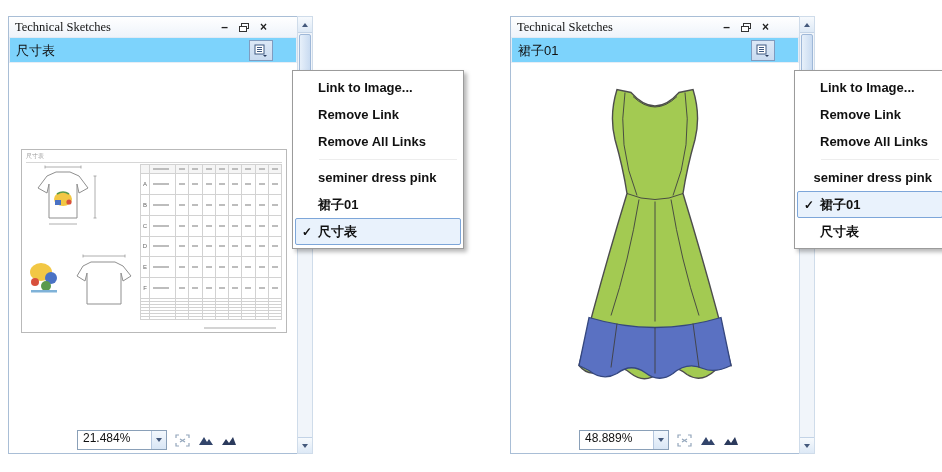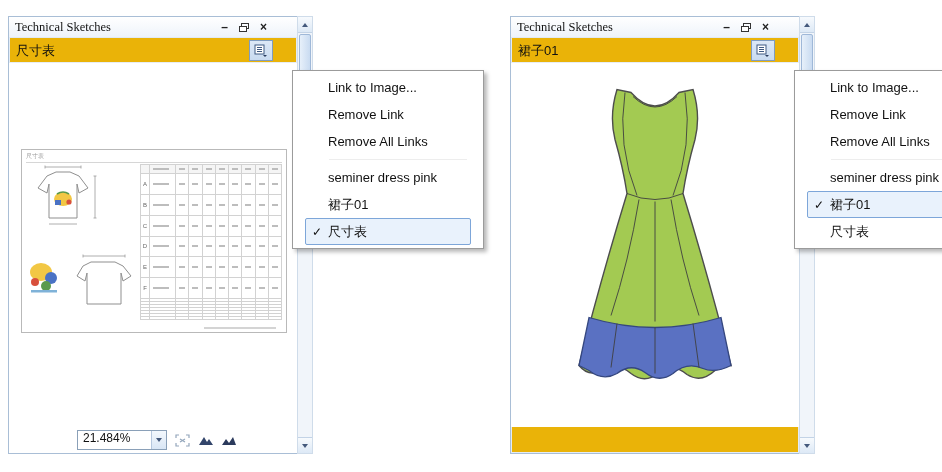--- a/index.html
+++ b/index.html
@@ -1,20 +1,20 @@
 <!DOCTYPE html>
 <html><head>
 <meta charset="utf-8">
 <style>
   html,body{margin:0;padding:0;}
   body{width:942px;height:472px;background:#ffffff;overflow:hidden;position:relative;
        font-family:"Liberation Sans",sans-serif;-webkit-font-smoothing:antialiased;}
 
   
-  .panel{position:absolute;top:16px;width:288px;height:436px;background:#eab308;
+  .panel{position:absolute;top:16px;width:288px;height:436px;background:#7dd3fc;
          border:1px solid #a9bed6;box-shadow:0 0 0 1px #e3ecf6 inset;}
   .titlebar{position:relative;height:20px;background:linear-gradient(#ffffff,#eef3fa);
             border-bottom:1px solid #e2eaf4;}
   .title{position:absolute;left:6px;top:3px;font-family:"Liberation Serif",serif;
          font-size:12.5px;color:#111;}
   .winbtns{position:absolute;right:30px;top:2px;display:flex;gap:11px;align-items:center;height:16px;}
   .wbtn{font-size:12px;font-weight:bold;color:#222;line-height:14px;cursor:default;}
   .btn-restore{position:relative;width:10px;height:9px;display:inline-block;}
   .btn-restore::before{content:"";position:absolute;top:0;right:0;width:6px;height:4px;border:1px solid #333;}
   .btn-restore::after{content:"";position:absolute;bottom:0;left:0;width:6px;height:4px;border:1px solid #333;background:#fff;}
@@ -38,21 +38,21 @@
   
   .vscroll{position:absolute;top:16px;width:14px;height:436px;background:#f1f5fa;border:1px solid #cfdcea;}
   .sbtn{height:15px;background:linear-gradient(#f7fafd,#dde9f6);border-bottom:1px solid #c3d3e6;
         display:flex;align-items:center;justify-content:center;}
   .sbtn.down{position:absolute;bottom:0;left:0;right:0;border-top:1px solid #c3d3e6;border-bottom:none;}
   .sthumb{position:absolute;top:17px;left:1px;right:1px;height:72px;
           background:linear-gradient(90deg,#e7f0fa,#c9dbf1);border:1px solid #9fb8d8;border-radius:2px;}
 
   
   .menu{position:absolute;top:70px;background:#ffffff;border:1px solid #9b9b9b;
-        box-shadow:3px 3px 4px rgba(0,0,0,.28);padding:3px 12px;z-index:50;}
+        box-shadow:3px 3px 4px rgba(0,0,0,.28);padding:3px 2px;z-index:50;font-weight:bold;}
   .mi{display:flex;align-items:center;height:25px;border:1px solid transparent;font-size:13px;color:#111;}
   .mi .chk{width:22px;text-align:center;font-size:12px;color:#111;}
   .mi .lbl{flex:1;padding-right:10px;white-space:nowrap;}
   .mi.hi{background:#e9f2fc;border:1px solid #7da6d9;border-radius:2px;}
   .msep{height:9px;position:relative;}
   .msep::after{content:"";position:absolute;left:24px;right:4px;top:4px;border-top:1px solid #ededed;}
 
   
   .page{position:absolute;left:12px;top:86px;width:264px;height:182px;border:1px solid #b9b9b9;background:#fff;}
   .page-head{position:absolute;left:4px;right:4px;top:1px;height:11px;border-bottom:1px solid #d6d6d6;
@@ -430,20 +430,43 @@
           <path d="M90,126 L90,246"></path>
           <path d="M106,124 Q116,185 134,240"></path>
           <path d="M52,248 L46,292"></path>
           <path d="M90,252 L90,298"></path>
           <path d="M128,248 L134,292"></path>
         </g>
       </svg>
     </div>
   </div>
 
+  <div class="statusbar">
+    <span class="combo">
+      <span class="val">48.889%</span>
+      <span class="arr">
+          <span class="tri-down"></span>
+        </span>
+    </span>
+    <svg width="17" height="15" viewBox="0 0 17 15">
+      <g stroke="#93a6bb" stroke-width="1.2" fill="none">
+        <path d="M2,5 L2,2 L5,2"></path>
+          <path d="M12,2 L15,2 L15,5"></path>
+        <path d="M15,10 L15,13 L12,13"></path>
+          <path d="M5,13 L2,13 L2,10"></path>
+        <path d="M6,6 L11,9 M11,6 L6,9"></path>
+      </g>
+    </svg>
+    <svg width="16" height="12" viewBox="0 0 16 12">
+      <path d="M1,11 L6,3 L9,8 L11,5 L15,11 Z" fill="#33456b"></path>
+    </svg>
+    <svg width="16" height="12" viewBox="0 0 16 12">
+      <path d="M1,11 L5,5 L8,9 L12,3 L15,11 Z" fill="#2b3a5c"></path>
+    </svg>
+  </div>
 </div>
 
 <div class="vscroll" style="left:799px;">
   <div class="sbtn">
       <span class="tri-up"></span>
     </div>
   <div class="sthumb"></div>
   <div class="sbtn down">
       <span class="tri-down"></span>
     </div>

